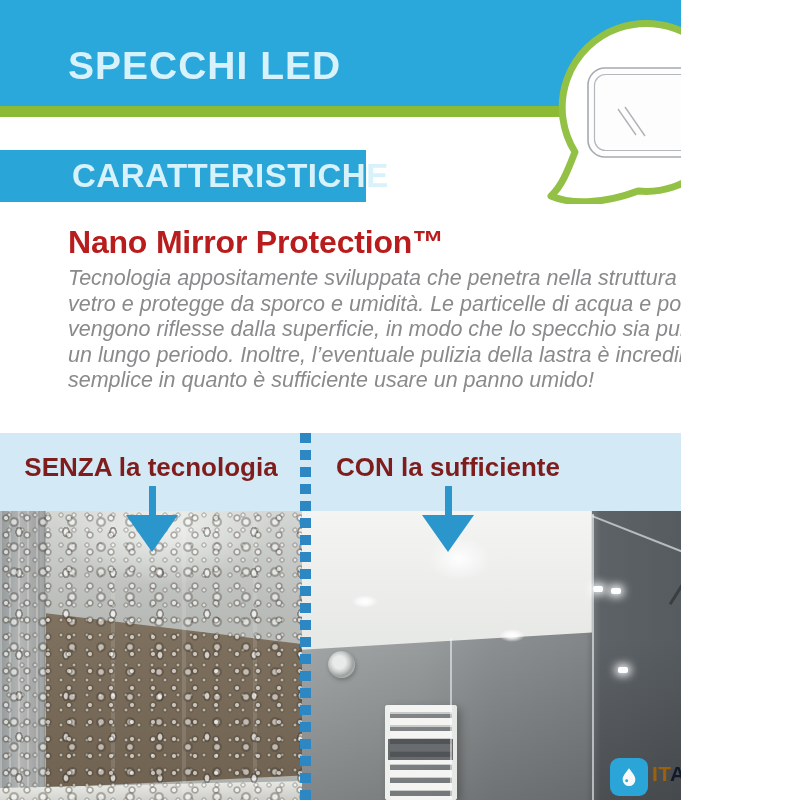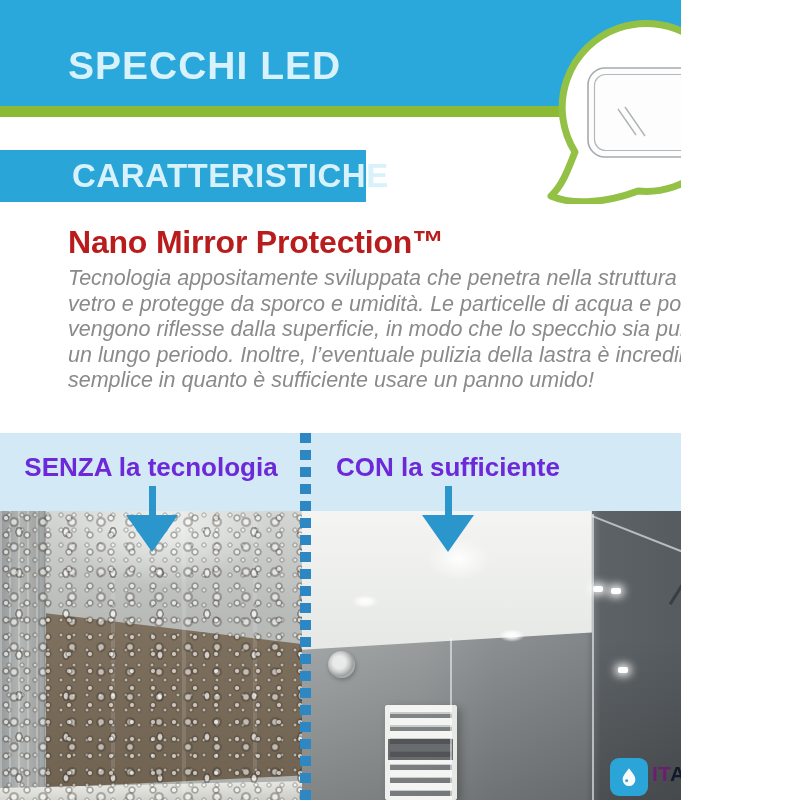--- a/index.html
+++ b/index.html
@@ -33,21 +33,21 @@
     letter-spacing:-.2px;white-space:nowrap;
   }
   .section-paragraph{
     left:68px;top:266px;width:712px;font-size:21.5px;font-style:italic;
     color:#8a8a8c;line-height:25.5px;white-space:pre-line;
   }
 
   
   .compare-band{left:0;top:433px;width:800px;height:78px;background:#d3e9f5;}
   .compare-label{
-    top:452px;font-size:26px;font-weight:700;color:#6d28d9;text-align:center;
+    top:452px;font-size:26px;font-weight:700;color:#7f1d1d;text-align:center;
     white-space:nowrap;z-index:5;
   }
   .label-senza{left:0;width:302px;}
   .label-con{left:302px;width:292px;}
 
   .arrow-stem{top:486px;width:7px;height:30px;background:#2a96cc;z-index:5;}
   .arrow-head{
     top:515px;width:0;height:0;border-left:26px solid transparent;
     border-right:26px solid transparent;border-top:37px solid #2a96cc;z-index:5;
   }
@@ -153,21 +153,21 @@
   }
   .brand-icon{
     width:38px;height:38px;border-radius:9px;background:#2aa9de;
     display:flex;align-items:center;justify-content:center;flex:0 0 auto;
   }
   .brand-text-col{display:flex;flex-direction:column;}
   .brand-wordmark{
     font-size:21px;font-weight:700;letter-spacing:.5px;line-height:26px;white-space:nowrap;
     margin-top:3px;
   }
-  .wm-prefix{color:#701a75;margin-top:25px;}
+  .wm-prefix{color:#a16207;margin-top:25px;}
   .wm-middle{color:#0f172a;}
   .wm-suffix{color:#5cb5d8;background:rgba(215,235,245,.28);border-radius:3px;padding:0 2px;}
   .brand-tagline-bar{
     margin-left:46px;margin-top:1px;width:118px;height:3.5px;
     background:rgba(63,181,216,.85);border-radius:2px;
   }
 </style>
 </head>
 <body>
 

